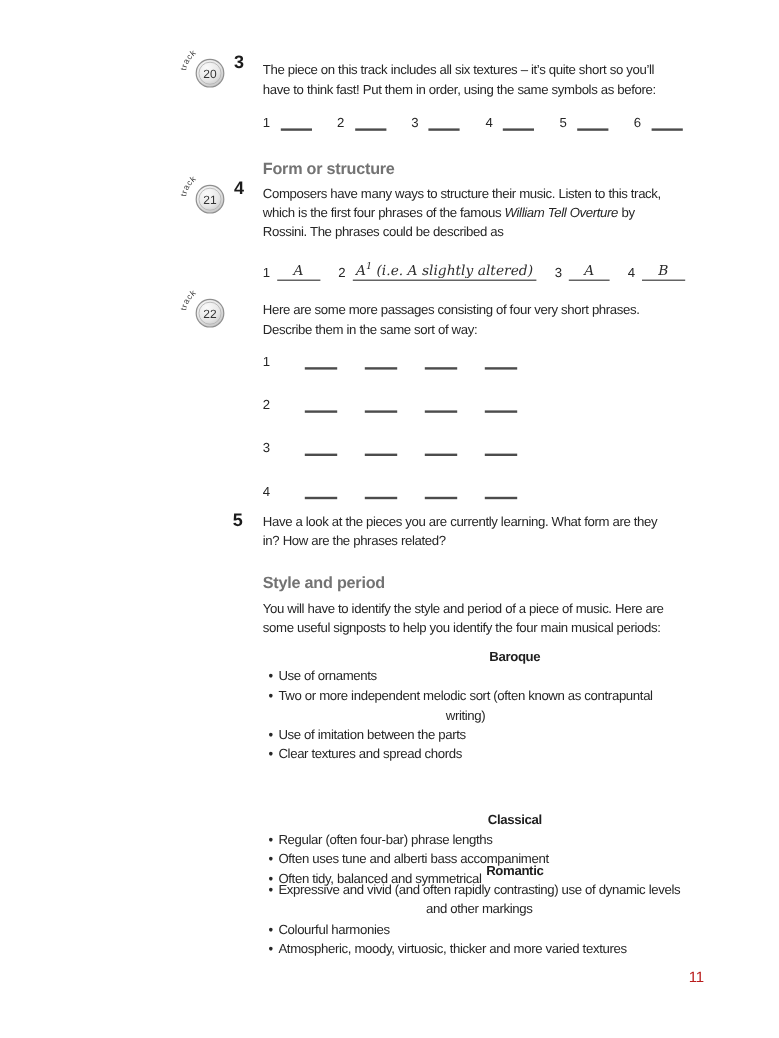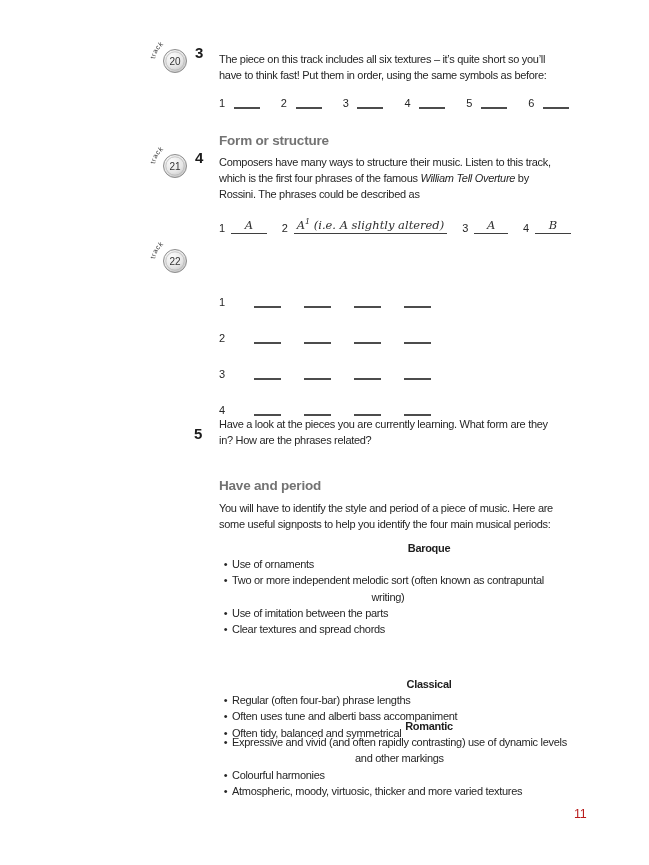--- a/index.html
+++ b/index.html
@@ -139,20 +139,22 @@
           <stop offset="1" stop-color="#b7b7b7"></stop>
       </radialGradient>
       <path id="arc22" d="M3,27 A20,20 0 0 1 37,13" fill="none"></path>
     </defs>
     <text class="arc-label"><textPath href="#arc22" startOffset="2">track</textPath></text>
     <circle cx="23" cy="27" r="11.5" fill="url(#g22)" stroke="#8f8f8f" stroke-width="1"></circle>
     <circle cx="23" cy="27" r="9.2" fill="none" stroke="#b3b3b3" stroke-width="0.7"></circle>
     <text class="track-num" x="23" y="30.6" text-anchor="middle">22</text>
   </svg>
 
+  <div class="abs para" style="left:219px;top:251px">Here are some more passages consisting of four very short phrases.
+Describe them in the same sort of way:</div>
 
   <div class="abs rows4" style="left:219px;top:293px">
     <div class="row">
         <span class="slot-num">1</span>
         <span class="slot-line"></span>
         <span class="slot-line"></span>
         <span class="slot-line"></span>
         <span class="slot-line"></span>
       </div>
     <div class="row">
@@ -172,24 +174,24 @@
     <div class="row">
         <span class="slot-num">4</span>
         <span class="slot-line"></span>
         <span class="slot-line"></span>
         <span class="slot-line"></span>
         <span class="slot-line"></span>
       </div>
   </div>
 
   <div class="abs qnum" style="left:194px;top:425px">5</div>
-  <div class="abs para" style="left:219px;top:416px">Have a look at the pieces you are currently learning. What form are they
+  <div class="abs para" style="left:219px;top:427px">Have a look at the pieces you are currently learning. What form are they
 in? How are the phrases related?</div>
 
-  <div class="abs h2" style="left:219px;top:478px">Have and period</div>
+  <div class="abs h2" style="left:219px;top:478px">Style and period</div>
   <div class="abs para" style="left:219px;top:500px">You will have to identify the style and period of a piece of music. Here are
 some useful signposts to help you identify the four main musical periods:</div>
 
   <div class="abs group" style="left:219px;top:540px">
     <div class="group-title">Baroque</div>
     <ul class="bullets">
       <li>
           <span class="bullet-glyph">•</span>
           <span class="bullet-text">Use of ornaments</span>
         </li>

